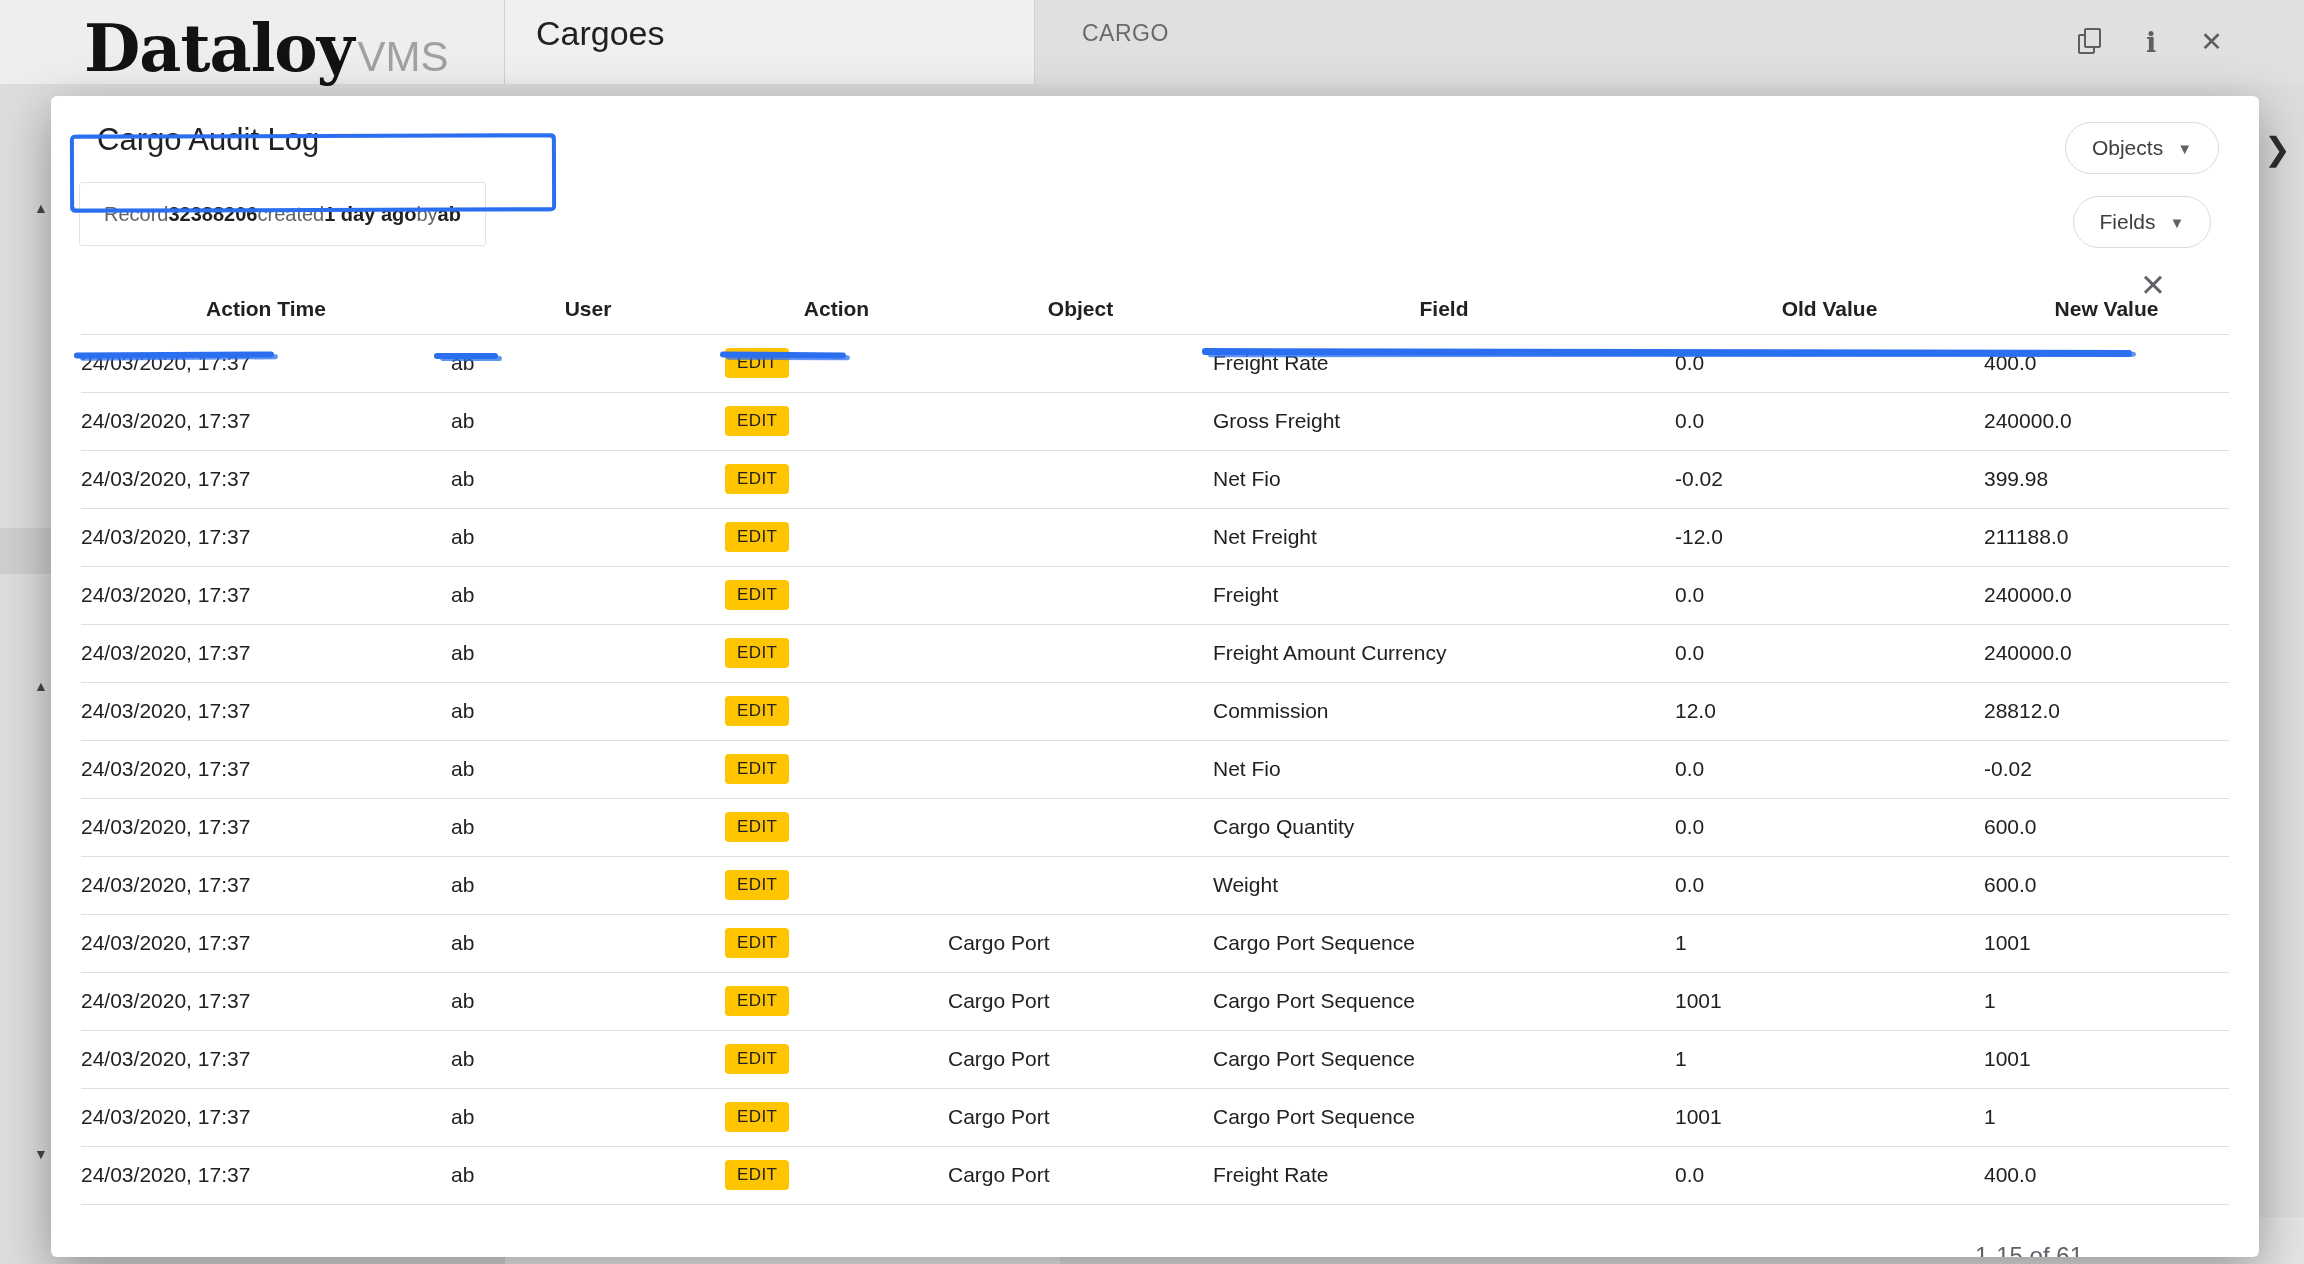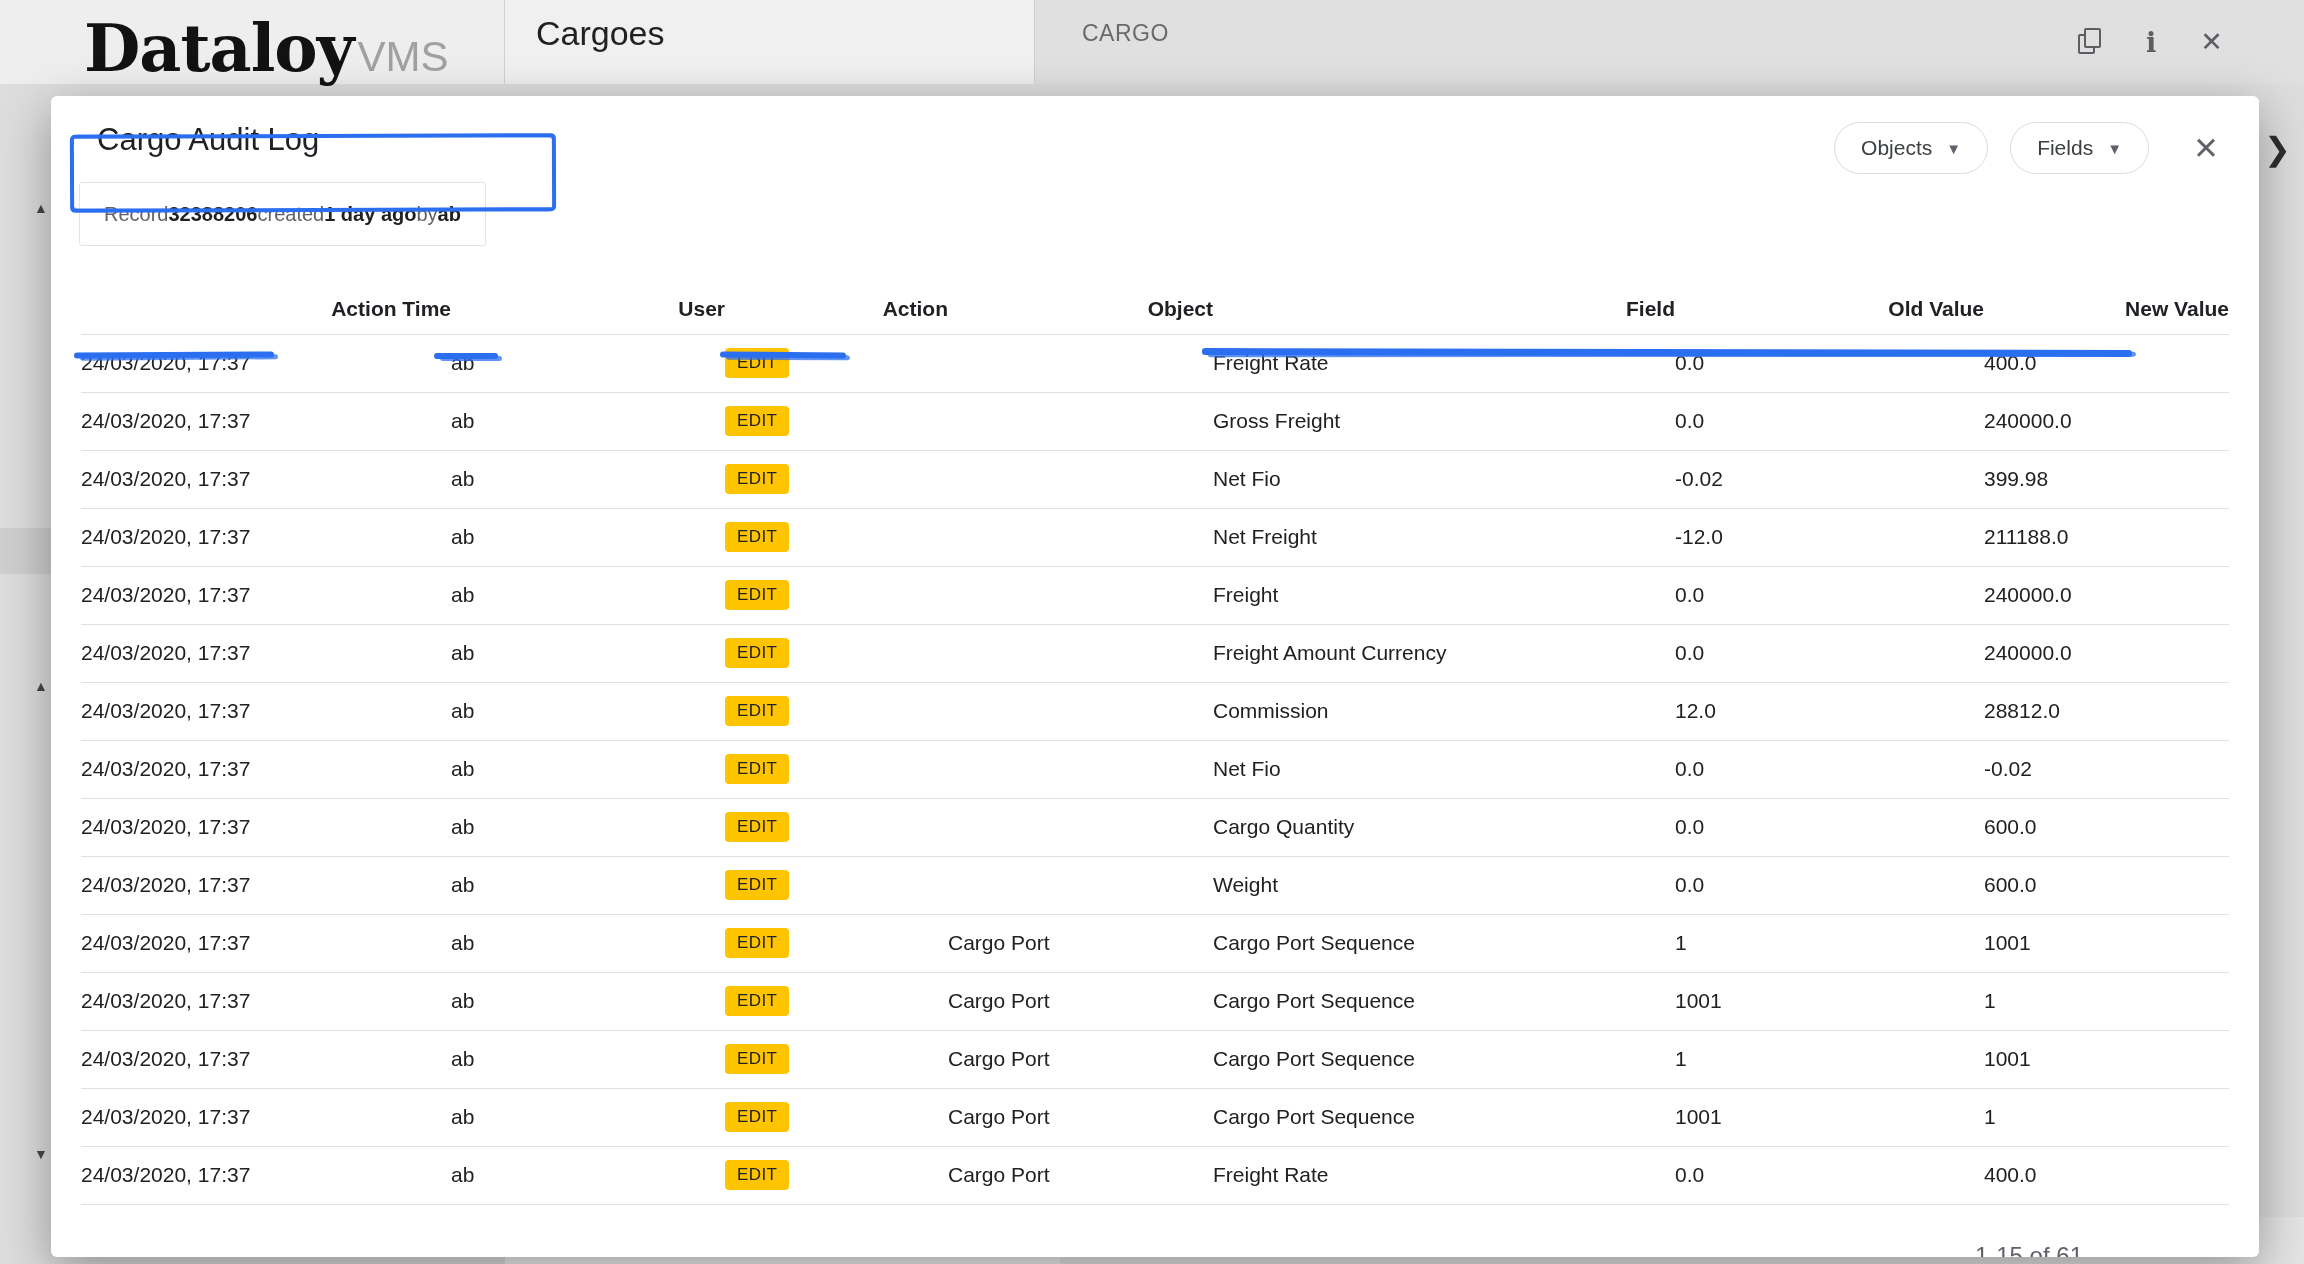--- a/index.html
+++ b/index.html
@@ -45,42 +45,42 @@
   .scrim{position:absolute;inset:0;background:rgba(40,40,40,0.06);z-index:1;}
 
   
   .modal{
     position:absolute;left:51px;top:56px;width:2208px;height:1161px;
     background:#fff;border-radius:6px;z-index:2;overflow:hidden;
     box-shadow:0 14px 50px rgba(0,0,0,.35);
     margin-top:40px;
   }
   .modal-title{position:absolute;left:46px;top:26px;font-size:31px;color:#202124;}
-  .modal-controls{position:absolute;right:40px;top:26px;display:flex;align-items:center;gap:22px;}
+  .modal-controls{position:absolute;right:40px;top:26px;display:flex;align-items:center;gap:22px;flex-direction:column;}
   .pill{
     display:flex;align-items:center;gap:14px;height:52px;padding:0 26px;
     border:1px solid #dadce0;border-radius:27px;background:#fff;
     font-size:21px;color:#3c4043;cursor:pointer;
   }
   .pill .caret{font-size:15px;color:#5f6368;}
   .modal-close{font-size:31px;color:#5f6368;margin-left:22px;cursor:pointer;line-height:1;}
 
   .record-banner{
     position:absolute;left:28px;top:86px;height:64px;display:inline-flex;align-items:center;
     padding:0 24px;border:1px solid #e3e3e3;border-radius:3px;background:#fff;
     font-size:20px;color:#5f6368;white-space:nowrap;
   }
   .record-banner b{color:#202124;font-weight:700;}
 
   table.audit{
     position:absolute;left:30px;top:188px;width:2148px;
     border-collapse:collapse;table-layout:fixed;
   }
   table.audit th{
-    height:50px;text-align:right;font-size:21px;font-weight:700;color:#202124;
+    height:50px;text-align:center;font-size:21px;font-weight:700;color:#202124;
     border-bottom:1px solid #e0e0e0;padding:0;vertical-align:middle;
   }
   table.audit td{
     height:58px;font-size:21px;color:#202124;border-bottom:1px solid #e0e0e0;
     padding:0;vertical-align:middle;white-space:nowrap;overflow:hidden;
   }
   .badge{
     display:inline-block;background:var(--badge-bg);color:var(--badge-text);
     font-size:17px;font-weight:500;letter-spacing:.4px;padding:5px 12px;border-radius:4px;
   }

